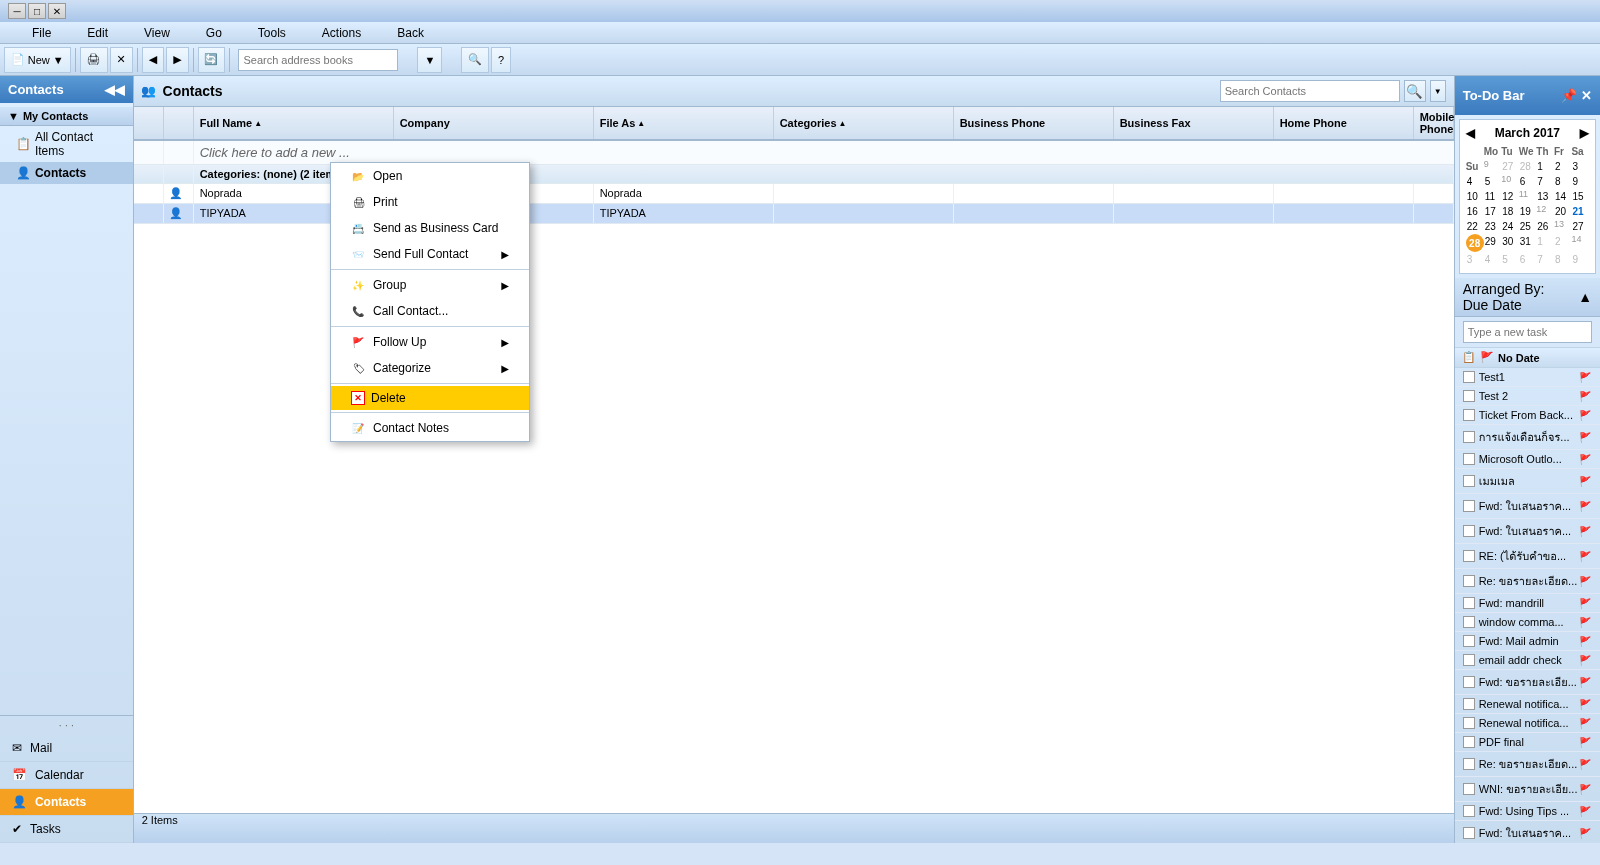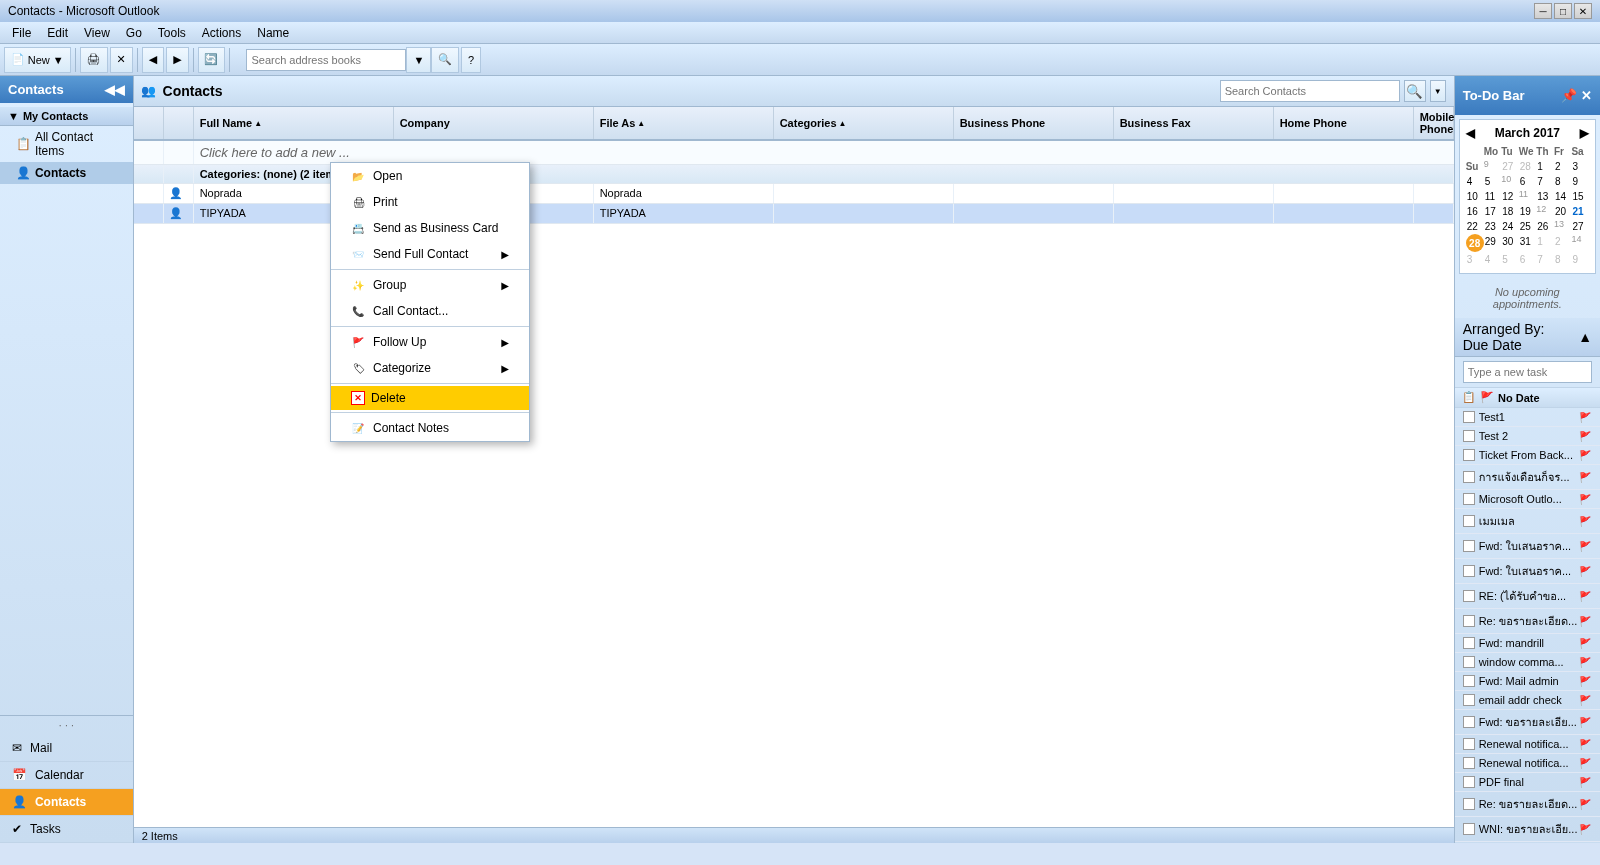--- a/index.html
+++ b/index.html
@@ -29,20 +29,21 @@
       display: flex;
       align-items: center;
       padding: 0 4px;
       border-bottom: 1px solid #a0b8d0;
     }
     .menu-item {
       padding: 2px 8px;
       cursor: pointer;
       font-size: 12px;
       color: #000;
+      margin-left: 20px;
     }
 
     
     #toolbar {
       background: linear-gradient(to bottom, #ddeeff, #c5d9ef);
       height: 32px;
       display: flex;
       align-items: center;
       padding: 0 4px;
       border-bottom: 1px solid #a0b8d0;
@@ -54,21 +55,21 @@
       background: linear-gradient(to bottom, #f0f8ff, #d8eaf8);
       border: 1px solid #b0c8e0;
       cursor: pointer;
       display: flex;
       align-items: center;
       gap: 3px;
       font-size: 11px;
     }
     .toolbar-separator { width: 1px; height: 24px; background: #a0b8d0; margin: 0 2px; }
     .toolbar-search {
-      display: flex; align-items: center; margin-left: 12px;
+      display: flex; align-items: center; margin-left: 4px; gap: 19px;
     }
     .toolbar-search input {
       width: 160px; height: 22px; border: 1px solid #a0b8d0; padding: 0 4px; font-size: 11px;
       background: white;
     }
 
     
     #main-layout {
       display: flex;
       height: calc(865px - 22px - 22px - 32px - 22px);
@@ -210,23 +211,22 @@
       grid-template-columns: 30px 30px 200px 200px 180px 180px 160px 160px 140px 40px;
       border-bottom: 1px solid #e0e8f0;
       background: #f8fcff;
     }
     .add-new-text { padding: 4px 6px; font-size: 13px; color: #666; font-style: italic; grid-column: 3; }
 
     
     #status-bar {
       background: linear-gradient(to bottom, #d0e4f8, #b8d0ec);
       border-top: 1px solid #a0b8d0;
-      height: 16px;
-      display: flex;
-      align-items: center;
+      height: 30px;
+      display: flex;
       padding: 0 8px;
       font-size: 11px;
     }
 
     
     #right-panel {
       width: 230px;
       background: linear-gradient(to bottom, #ddeeff, #c8dcf0);
       border-left: 1px solid #a0b8d0;
       display: flex;
@@ -348,36 +348,35 @@
       display: flex;
       align-items: center;
       gap: 20px;
       border-bottom: 1px solid #a0b8d0;
     }
   </style>
 </head>
 <body>
 
 <div id="title-bar">
-  <span class="title">Contacts - Microsoft Outlook</span>
   <div class="win-controls">
     <div class="win-btn">─</div>
     <div class="win-btn">□</div>
     <div class="win-btn">✕</div>
   </div>
 </div>
 
 <div id="menu-bar">
   <span class="menu-item">File</span>
   <span class="menu-item">Edit</span>
   <span class="menu-item">View</span>
   <span class="menu-item">Go</span>
   <span class="menu-item">Tools</span>
   <span class="menu-item">Actions</span>
-  <span class="menu-item">Name</span>
+  <span class="menu-item">Back</span>
 </div>
 
 <div id="toolbar">
   <button class="toolbar-btn">
     <span>📄</span>
     <span>New</span>
     <span>▼</span>
   </button>
   <div class="toolbar-separator"></div>
   <button class="toolbar-btn">🖨</button>
@@ -583,23 +582,20 @@
         <div class="cal-day other-month">3</div>
         <div class="cal-day other-month">4</div>
         <div class="cal-day other-month">5</div>
         <div class="cal-day other-month">6</div>
         <div class="cal-day other-month">7</div>
         <div class="cal-day other-month">8</div>
         <div class="cal-day other-month">9</div>
       </div>
     </div>
 
-    <div id="no-appointments">
-      <span>No upcoming appointments.</span>
-    </div>
 
     <div id="todo-section">
       <div class="arranged-bar">
         <span>Arranged By: Due Date</span>
         <span style="margin-left:auto;cursor:pointer;">▲</span>
       </div>
       <div class="todo-new-task">
         <input type="text" placeholder="Type a new task" style="">
       </div>
       <div class="todo-group-header">

